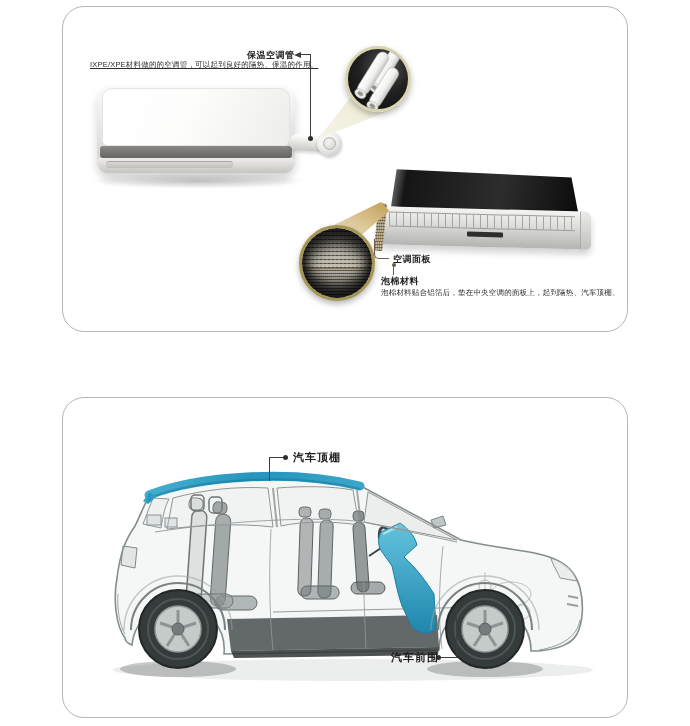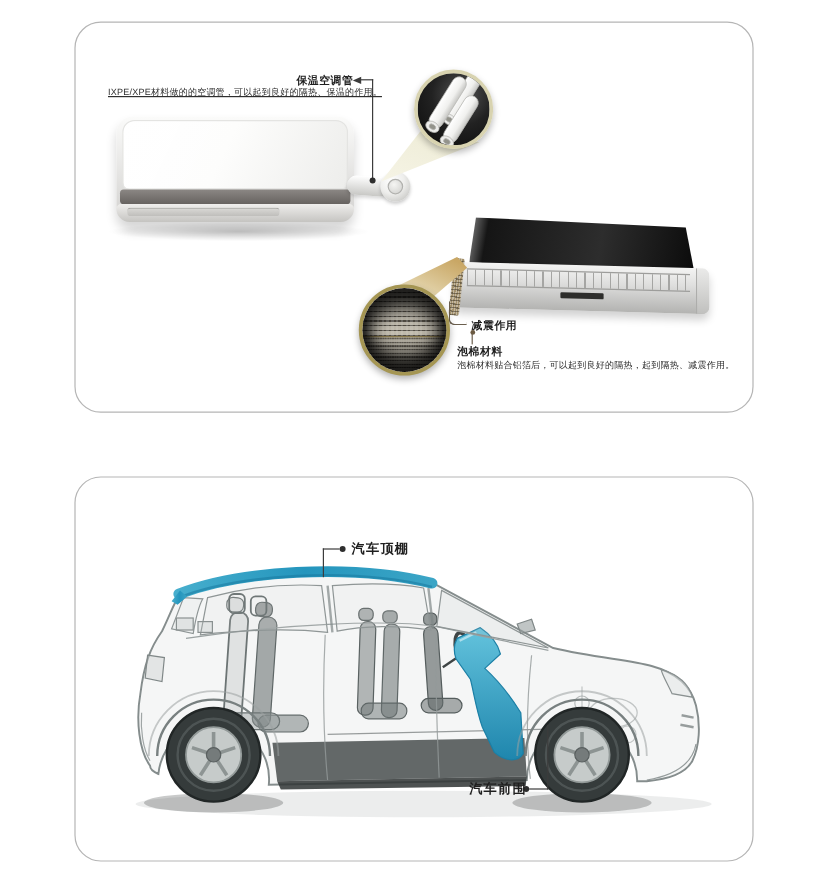--- a/index.html
+++ b/index.html
@@ -4,21 +4,21 @@
 <style>
   html,body{margin:0;padding:0;}
   body{
     width:690px;height:726px;position:relative;background:#ffffff;
     font-family:"Liberation Sans","DejaVu Sans",sans-serif;overflow:hidden;
   }
   .panel{
     position:absolute;left:62px;width:566px;background:#fff;
     border:1px solid #b5b5b5;border-radius:22px;box-sizing:border-box;overflow:hidden;
   }
-  #panel-ac{top:18px;height:326px;}
+  #panel-ac{top:6px;height:326px;}
   #panel-car{top:397px;height:321px;}
 
   
   .lbl{position:absolute;font-weight:bold;font-size:9px;color:#1f1f1f;letter-spacing:.5px;white-space:nowrap;}
   .desc{position:absolute;font-size:7.5px;color:#2e2e2e;letter-spacing:.2px;white-space:nowrap;}
   .lbl-lg{font-size:11px;letter-spacing:1px;}
 
   
   .cline{position:absolute;background:#3c3c3c;}
   .cline-brown{position:absolute;background:#6b5f4e;}
@@ -159,33 +159,33 @@
     <div class="ceil-top"></div>
     <div class="ceil-body">
       <div class="ceil-grille"></div>
       <div class="ceil-slot"></div>
       <div class="ceil-cap"></div>
     </div>
     <div class="foam-strip"></div>
   </div>
 
   <div class="elbow" style="left:311px;top:232px;width:14px;height:19px;"></div>
-  <div class="lbl" style="left:330px;top:246px;">减震作用</div>
+  <div class="lbl" style="left:330px;top:246px;">空调面板</div>
 
   <div class="cone2"></div>
   <div class="lens2">
     <div class="lens2-texA"></div>
     <div class="lens2-texB"></div>
     <div class="lens2-vig"></div>
   </div>
 
   <div class="cdot-sm" style="left:329px;top:256px;"></div>
   <div class="cline-brown" style="left:330px;top:259px;width:1px;height:9px;"></div>
   <div class="lbl" style="left:318px;top:268px;text-align:center;">泡棉材料</div>
-  <div class="desc" style="left:318px;top:281px;">泡棉材料贴合铝箔后，可以起到良好的隔热，起到隔热、减震作用。</div>
+  <div class="desc" style="left:318px;top:281px;">泡棉材料贴合铝箔后，垫在中央空调的面板上，起到隔热、汽车顶棚。</div>
 </div>
 
 <div class="panel" id="panel-car">
 
   <svg id="car-svg" width="564" height="319" viewBox="0 0 564 319">
     <defs>
       <linearGradient id="roofG" x1="0" y1="0" x2="1" y2="0">
         <stop offset="0" stop-color="#46aecd"></stop>
           <stop offset=".5" stop-color="#2495bd"></stop>
           <stop offset="1" stop-color="#3ba5c6"></stop>

